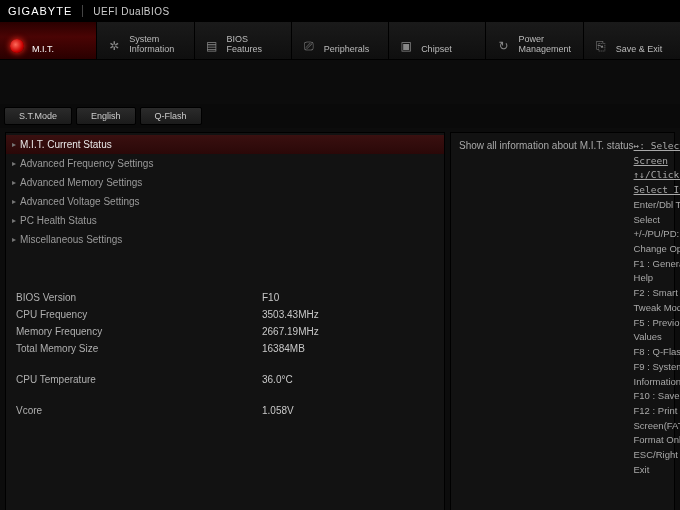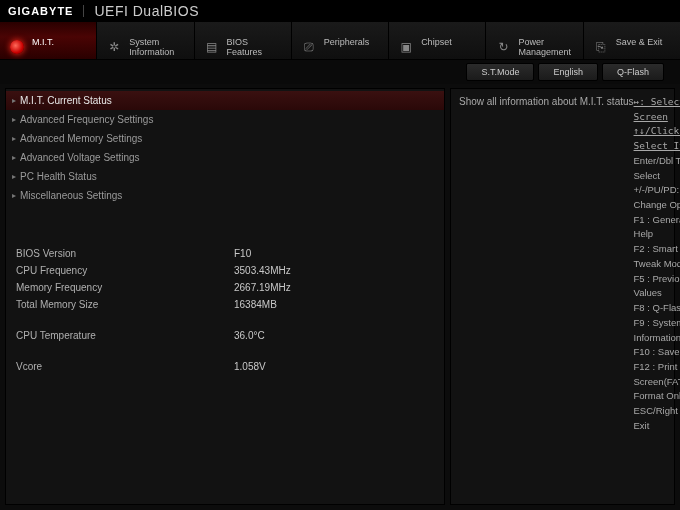--- a/index.html
+++ b/index.html
@@ -12,55 +12,56 @@
     overflow: hidden;
     position: relative;
   }
   .brandbar {
     display: flex; align-items: center;
     height: 22px; padding: 0 8px;
     background: #000;
     color: #ddd;
     gap: 10px;
   }
-  .brandbar .brand { font-weight: 700; letter-spacing: 1px; font-size: 11px; color: #fff;}
+  .brandbar .brand { font-weight: 400; letter-spacing: 1px; font-size: 11px; color: #fff;}
   .brandbar .sep { width:1px; height:12px; background:#444; }
-  .brandbar .product { font-size: 14px; color:#ccc; letter-spacing:0.5px;}
+  .brandbar .product { font-size: 10px; color:#ccc; letter-spacing:0.5px;}
   .tabs {
     display: flex; height: 38px;
     background: linear-gradient(#1a1a1a,#0f0f0f);
     border-bottom: 1px solid #000;
   }
   .tab {
     flex: 1 1 0;
-    display: flex; align-items: flex-start;
-    gap: 6px; padding: 16px 8px;
+    display: flex; align-items: flex-end;
+    gap: 6px; padding: 4px 8px;
     border-right: 1px solid #000;
     position: relative;
     cursor: pointer;
   }
   .tab:last-child { border-right: none; }
   .tab .ticon {
     width: 18px; height: 18px;
     display:flex;align-items:center;justify-content:center;
     color:#888; font-size:12px;
   }
   .tab .ttext { display:flex; flex-direction:column; line-height:1.1; font-size:9px; color:#bbb;}
   .tab.active { background: linear-gradient(#2a0000,#4a0404 40%,#2a0000); }
   .tab.active .ticon { color:#ff3b2f; }
   .tab.active .redled {
     width:14px;height:14px;border-radius:50%;
     background: radial-gradient(circle at 40% 40%, #ff6a5a, #c80000 60%, #5a0000);
     box-shadow: 0 0 6px #ff2a1a;
   }
   .tab.active .ttext{color:#fff;}
   .subbar {
-    display:flex; justify-content:flex-end;
-    padding: 3px 16px; gap:4px;
+    display:flex; justify-content:flex-start;
+    padding: 3px 4px; gap:4px;
     background:#0a0a0a;
+    margin-top:44px;
   }
   .subbtn {
     padding: 3px 14px;
     background: linear-gradient(#2b2b2b,#1b1b1b);
     border:1px solid #000;
     color:#ccc; font-size:9px;
     cursor: pointer;
     border-radius:2px;
   }
   .workarea {
@@ -91,21 +92,21 @@
   }
   .infoblock {
     margin-top: 38px;
     padding: 0 10px;
     font-size:10px;
   }
   .inforow {
     display:flex;
     line-height: 1.7;
   }
-  .inforow .k { width: 218px; color:#b0b0b0;}
+  .inforow .k { width: 246px; color:#b0b0b0;}
   .inforow .v { color:#c8c8c8;}
   .inforow.gap { height: 14px; }
   .rightpane {
     flex:1;
     background:#121212;
     border:1px solid #000;
     display:flex;flex-direction:row;
     padding: 6px 8px;
     font-size:10px;
     color:#a8a8a8;

